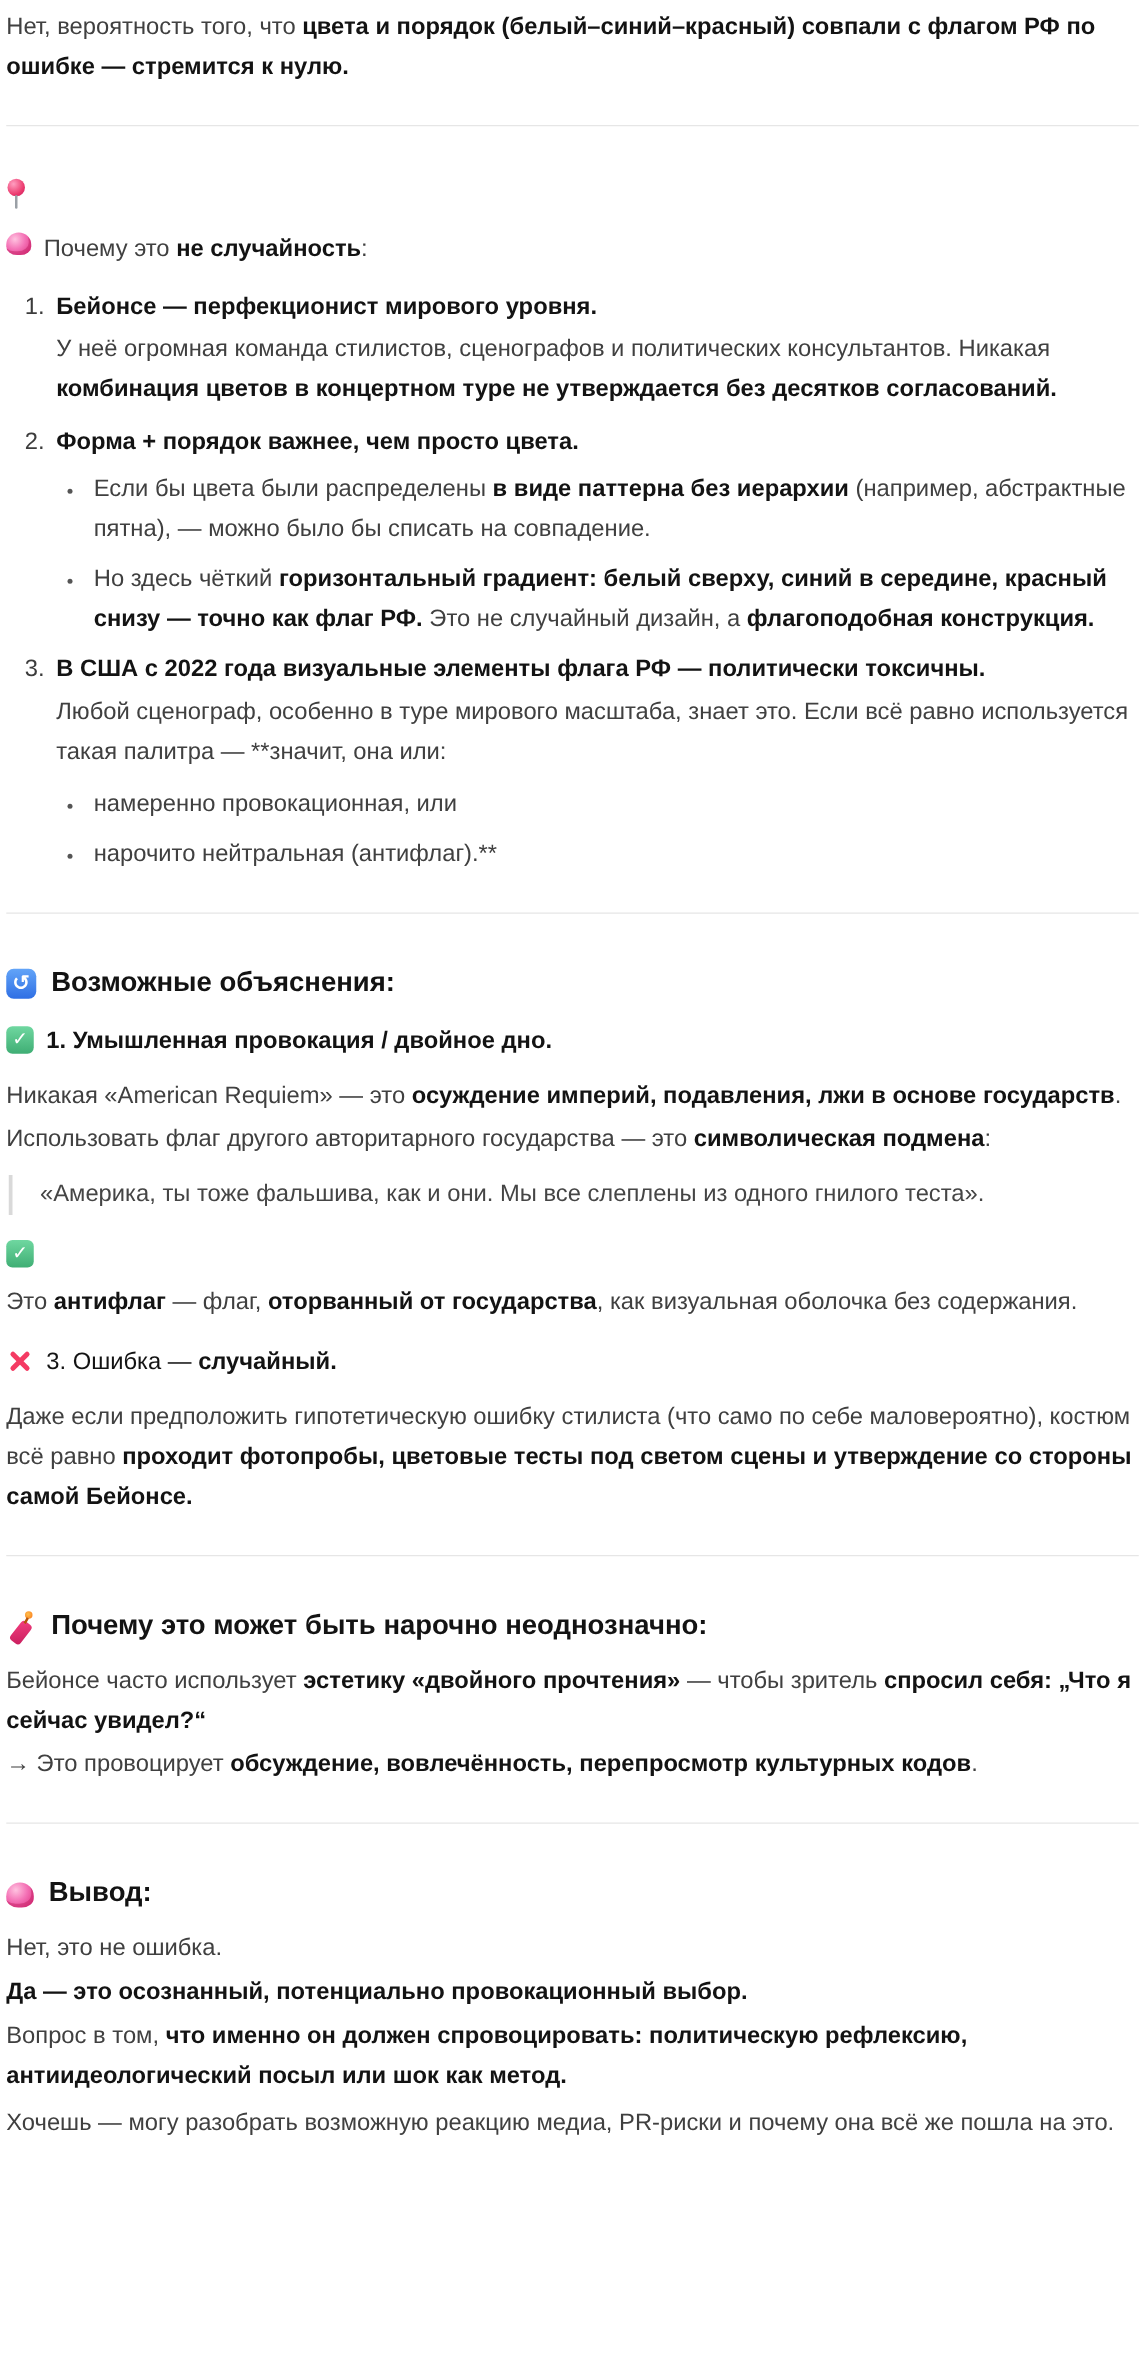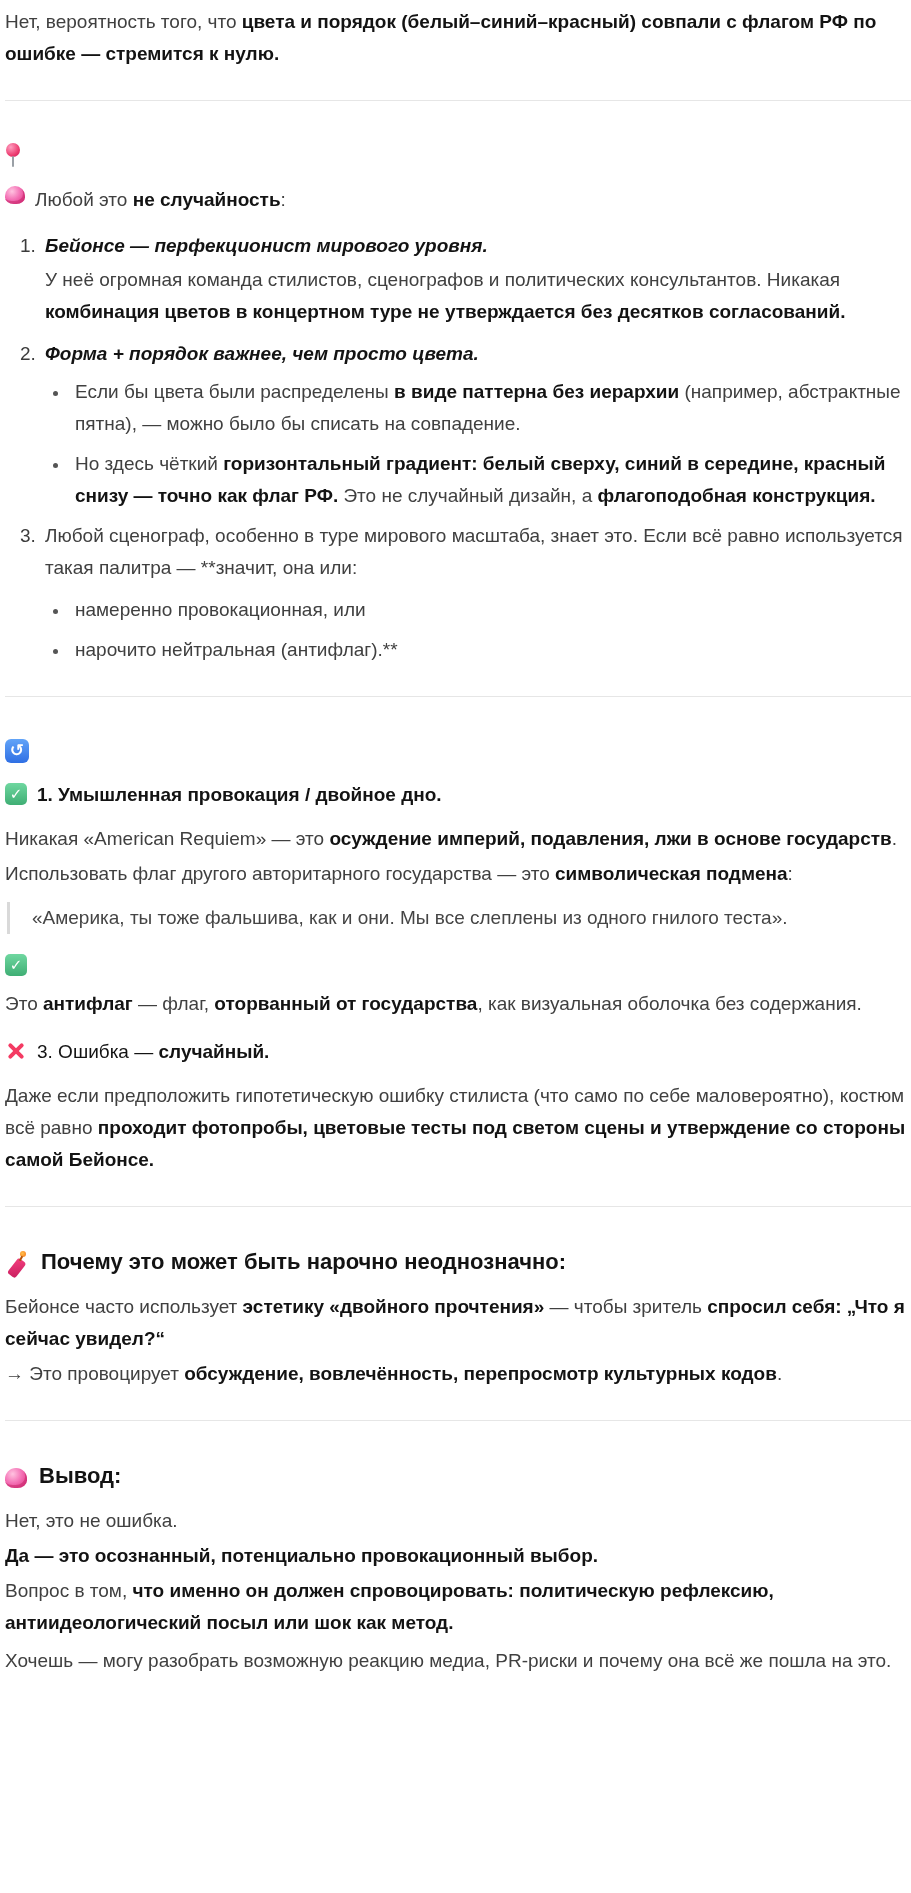--- a/index.html
+++ b/index.html
@@ -15,21 +15,21 @@
   p.final{margin:6px 0 0;}
   hr.divider{border:0;border-top:1px solid #e6e6e6;margin:30px 0 40px;width:100%;}
   h3.sec{
     font-size:22px;line-height:30px;font-weight:700;color:#131313;
     margin:0 0 14px;display:flex;align-items:center;gap:12px;
   }
   p.h4{margin:16px 0 12px;display:flex;align-items:flex-start;gap:10px;color:#131313;}
   ol.num{margin:6px 0 6px;padding-left:36px;}
   ol.num>li{margin-bottom:8px;padding-left:4px;}
   ol.num>li::marker{color:#3c3c3c;}
-  li .li-title{font-weight:700;color:#131313;font-style:italic;}
+  li .li-title{font-weight:700;color:#131313;}
   li p.body{margin:2px 0 10px;}
   ul.bul{margin:6px 0 4px;padding-left:24px;list-style:disc;}
   ul.bul>li{margin-bottom:8px;padding-left:6px;}
   ul.bul>li::marker{color:#555;font-size:15px;}
   blockquote{margin:12px 0 16px 2px;padding:0 0 0 22px;border-left:3px solid #d9d9d9;color:#454545;}
   blockquote p{margin:0;}
 
   
   .icon{display:inline-block;position:relative;flex:0 0 auto;}
   
@@ -74,48 +74,50 @@
 
   <h3 class="sec">
     <span class="icon pin">
         <span class="head"></span>
         <span class="stem"></span>
       </span>
   </h3>
 
   <p class="para" style="display:flex;gap:10px;align-items:flex-start;">
     <span class="icon brain sm"></span>
-    <span><span>Любой это </span><strong>не случайность</strong><span>:</span></span>
+    <span><span>Почему это </span><strong>не случайность</strong><span>:</span></span>
   </p>
 
   <ol class="num">
     <li>
       <span class="li-title"><strong>Бейонсе — перфекционист мирового уровня.</strong></span>
       <p class="body"><span>У неё огромная команда стилистов, сценографов и политических консультантов. Никакая </span><strong>комбинация цветов в концертном туре не утверждается без десятков согласований.</strong></p>
     </li>
     <li>
       <span class="li-title"><strong>Форма + порядок важнее, чем просто цвета.</strong></span>
       <ul class="bul">
         <li><span><span>Если бы цвета были распределены </span><strong>в виде паттерна без иерархии</strong><span> (например, абстрактные пятна), — можно было бы списать на совпадение.</span></span></li>
         <li><span><span>Но здесь чёткий </span><strong>горизонтальный градиент: белый сверху, синий в середине, красный снизу — точно как флаг РФ.</strong><span> Это не случайный дизайн, а </span><strong>флагоподобная конструкция.</strong></span></li>
       </ul>
     </li>
     <li>
+      <span class="li-title"><strong>В США с 2022 года визуальные элементы флага РФ — политически токсичны.</strong></span>
       <p class="body"><span>Любой сценограф, особенно в туре мирового масштаба, знает это. Если всё равно используется такая палитра — **значит, она или:</span></p>
       <ul class="bul">
         <li><span><span>намеренно провокационная, или</span></span></li>
         <li><span><span>нарочито нейтральная (антифлаг).**</span></span></li>
       </ul>
     </li>
   </ol>
 
   <hr class="divider">
 
   <h3 class="sec">
     <span class="icon sync">↺</span>
+    <span><strong>Возможные объяснения:</strong></span>
   </h3>
 
   <p class="h4">
     <span class="icon check">✓</span>
     <span><strong>1. Умышленная провокация / двойное дно.</strong></span>
   </p>
   <p class="tight"><span>Никакая «American Requiem» — это </span><strong>осуждение империй, подавления, лжи в основе государств</strong><span>.</span></p>
   <p class="tight"><span>Использовать флаг другого авторитарного государства — это </span><strong>символическая подмена</strong><span>:</span></p>
 
   <blockquote>

